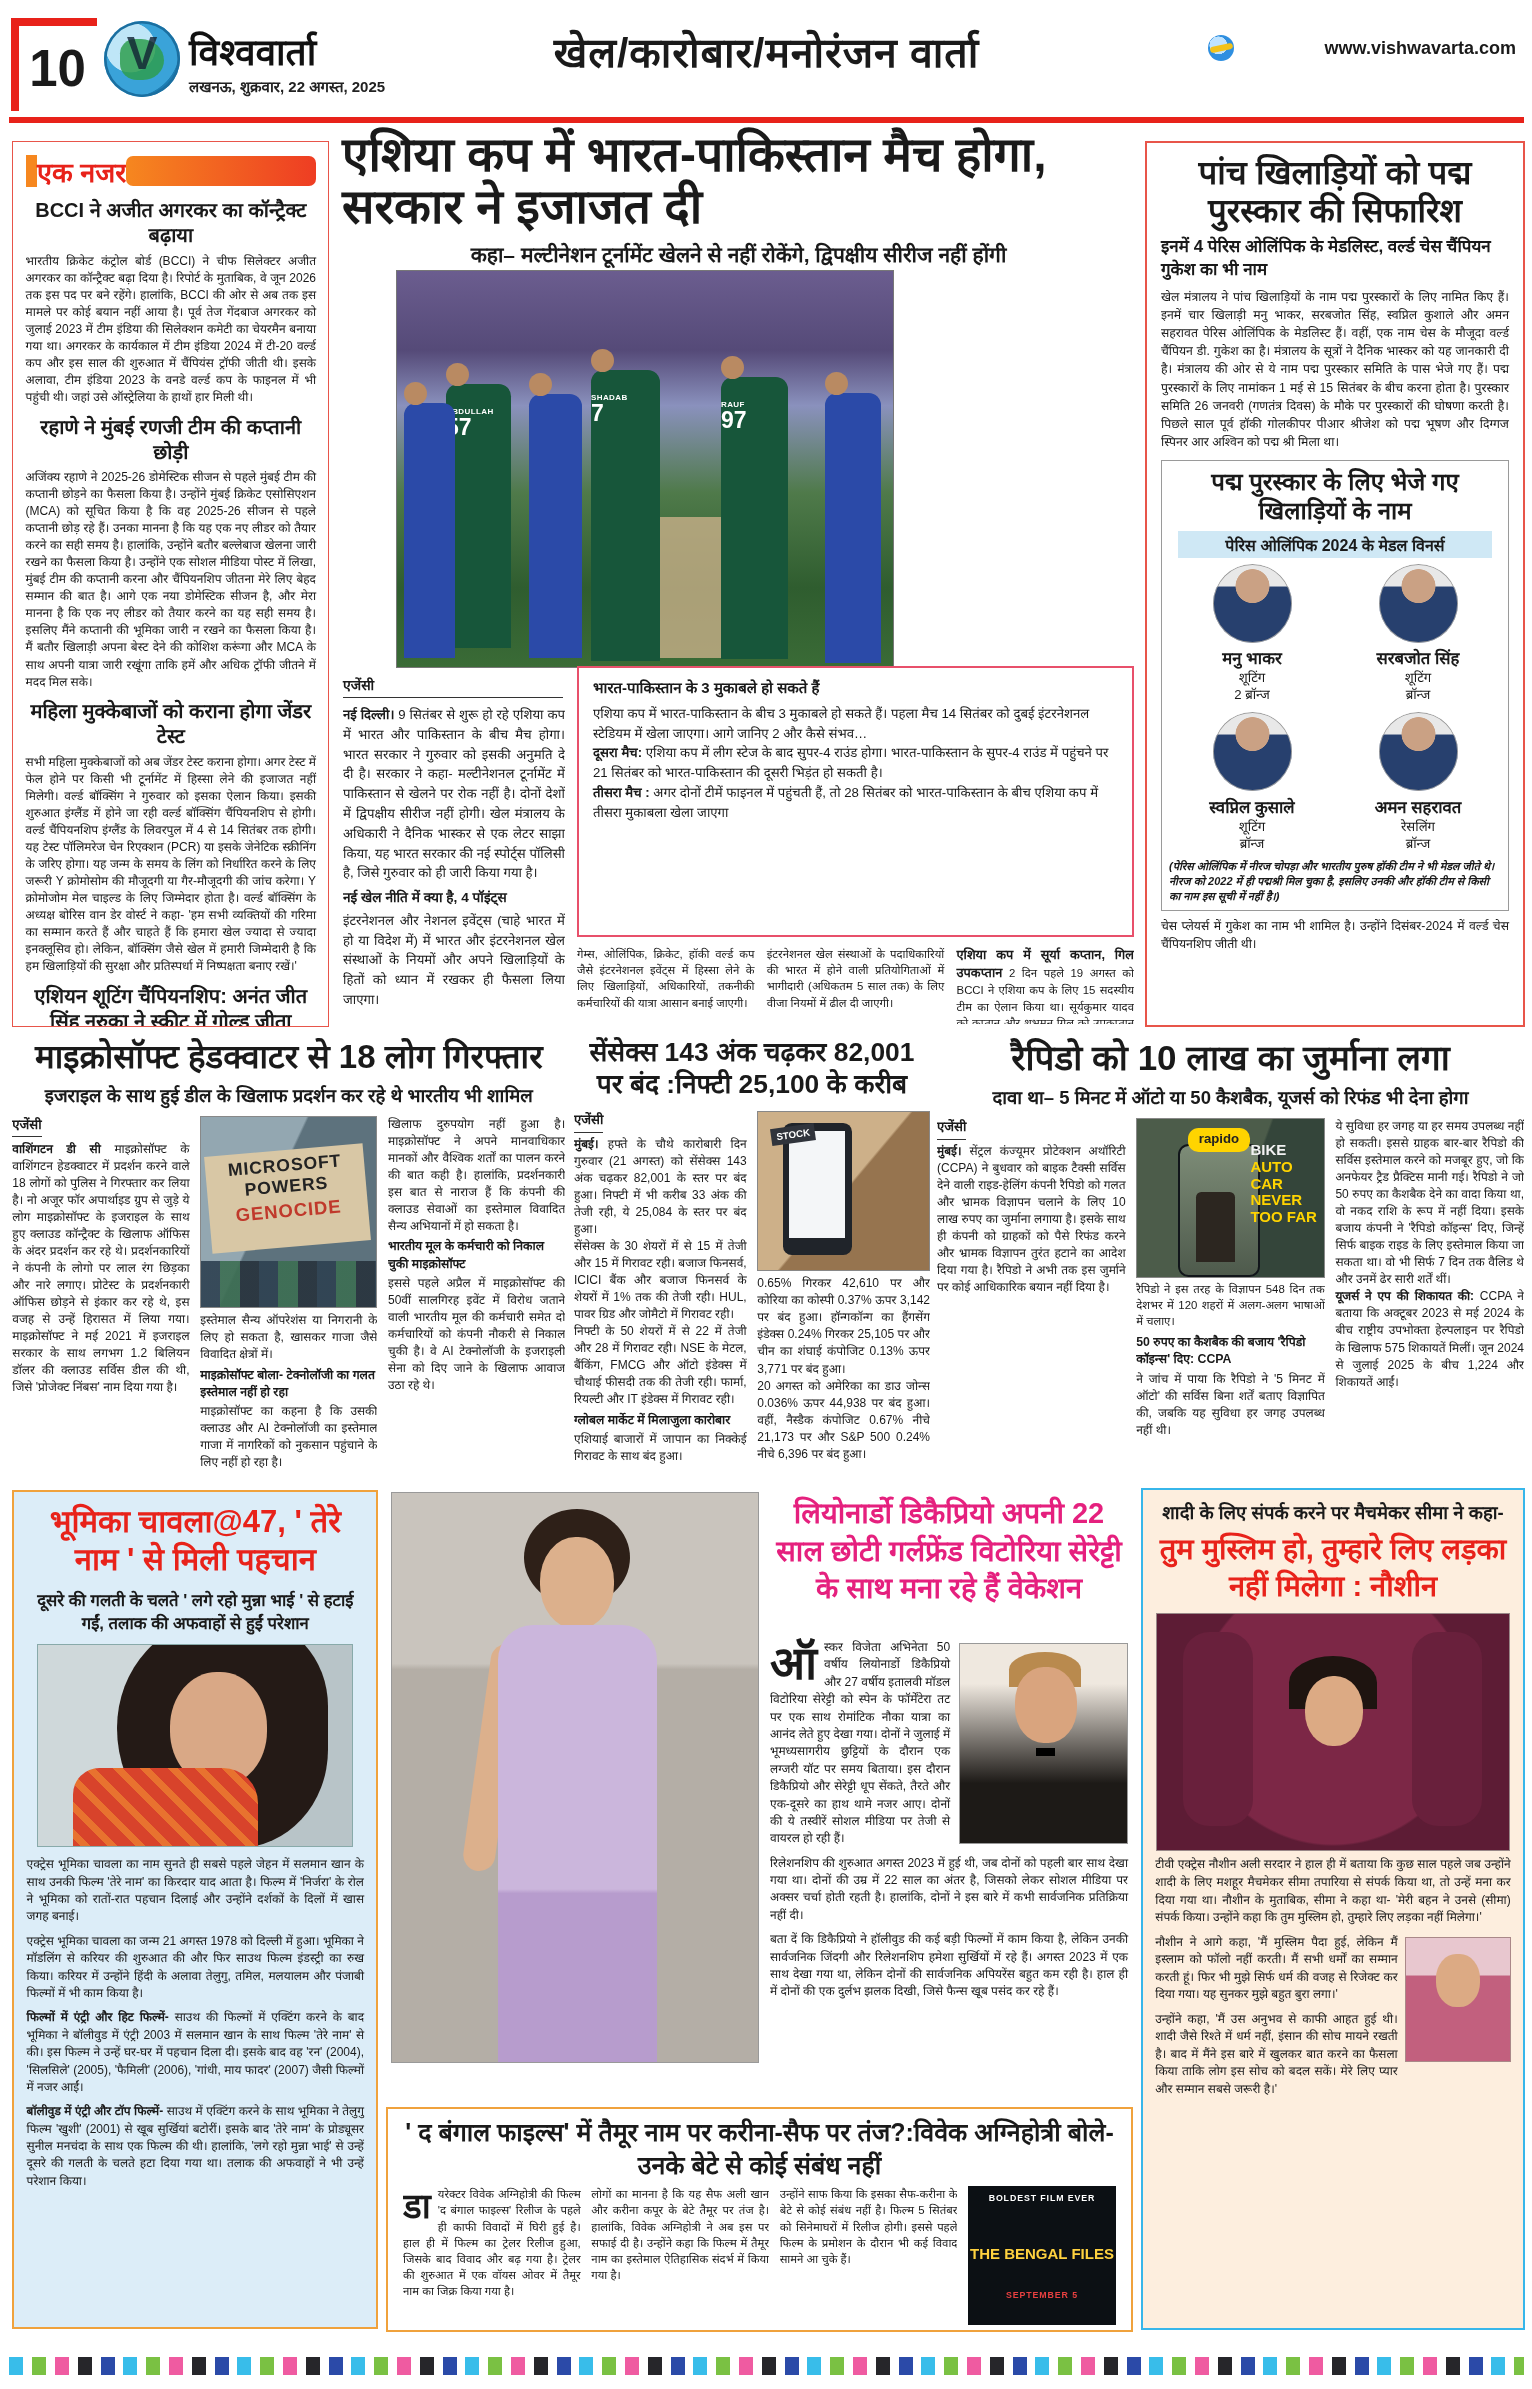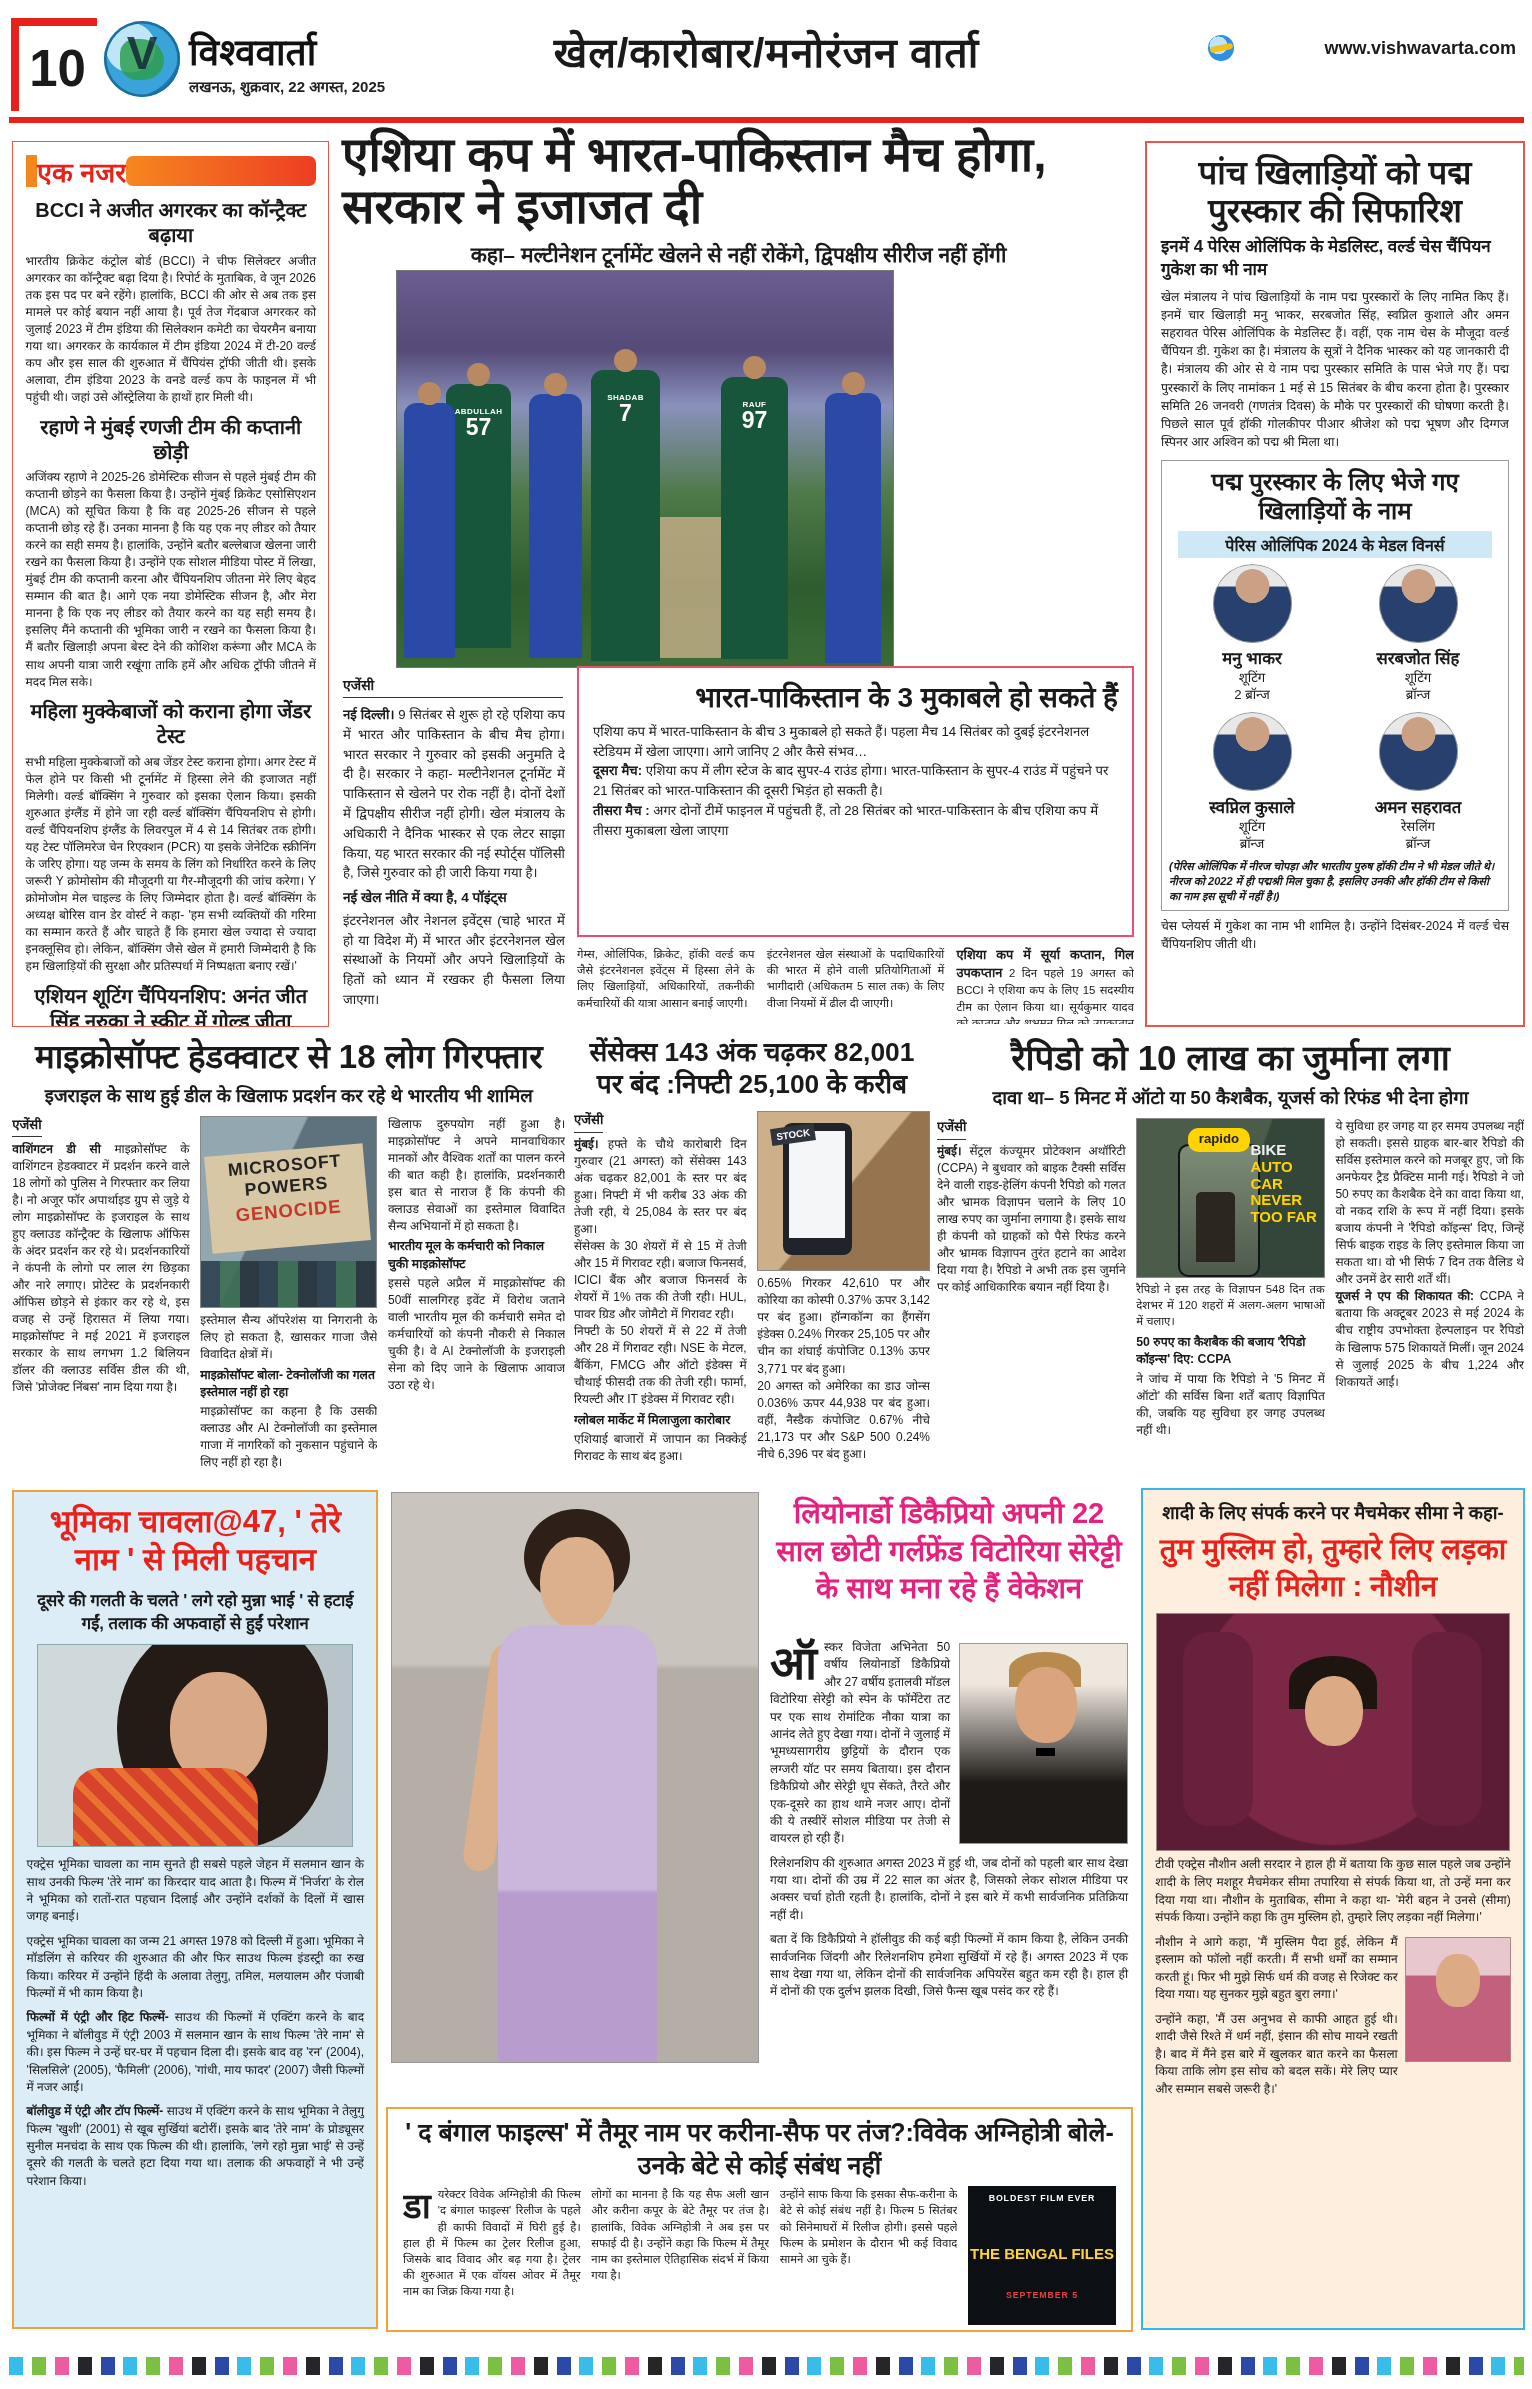--- a/index.html
+++ b/index.html
@@ -27,32 +27,32 @@
   .orangebar{width:11.4px;height:32px;background:#f6871f;}
   #eknajar-label{font-size:27px;font-weight:bold;color:#e8221a;white-space:nowrap;}
   .labelfill{flex:1;height:30px;border-radius:7px;background:linear-gradient(90deg,#f6871f,#ee3d23);}
   .en-item h3{font-size:20px;line-height:1.25;text-align:center;margin:8.8px 0 4.4px 0;}
   .en-item p{font-size:12px;line-height:1.42;text-align:justify;}
   
   #lead-headline{left:342px;top:129px;width:793px;font-size:48px;font-weight:bold;line-height:1.08;}
   #lead-subhead{left:342px;top:240px;width:793px;font-size:21px;font-weight:bold;text-align:center;}
   #lead-photo{left:396px;top:270px;width:498px;height:398px;border:0.9px solid #777;box-sizing:border-box;background:
     linear-gradient(180deg,#6b5d8f 0%,#554a78 20%,#8a91bd 34%,#4f7a4a 56%,#2f5d2f 80%,#3a6b36 100%);overflow:hidden;}
-  .fig{position:absolute;border-radius:12.3px 12.3px 0 0;display:flex;flex-direction:column;align-items:center;justify-content:flex-start;color:#fff;font-weight:bold;}
+  .fig{position:absolute;border-radius:12.3px 12.3px 0 0;display:flex;flex-direction:column;align-items:flex-start;justify-content:flex-start;color:#fff;font-weight:bold;}
   .fig .nm{font-size:8px;margin-top:23px;letter-spacing:0.4px;}
   .fig .no{font-size:23px;line-height:1;}
   .fig:before{content:"";width:23px;height:23px;border-radius:50%;background:#b98a62;position:absolute;top:-21px;}
   .green{background:#17563a;}
   .blue{background:#2b4aa8;}
   .pitch{position:absolute;left:46%;top:62%;width:132px;height:141px;background:#c9b089;transform:skewX(-8deg);opacity:.8;}
   #lead-agency{left:343px;top:675px;width:220px;font-size:14px;font-weight:bold;border-bottom:1.8px solid #333;padding-bottom:2.6px;}
   #lead-col1{left:343px;top:705px;width:222px;height:319px;font-size:13.2px;line-height:1.5;overflow:hidden;}
   #lead-col1 .sub{font-size:13.7px;font-weight:bold;margin:5.3px 0 1.8px 0;}
   #matchbox{left:577px;top:666px;width:557px;height:271px;border:2.6px solid #e8506b;box-sizing:border-box;padding:8.8px 14px;overflow:hidden;}
-  #matchbox h3{font-size:28px;text-align:right;margin-bottom:7px;}
+  #matchbox h3{font-size:15px;text-align:left;margin-bottom:7px;}
   #matchbox p{font-size:13.2px;line-height:1.5;}
   #matchbox .mlbl{font-weight:bold;}
   #belowbox{left:577px;top:946px;width:557px;height:78px;display:flex;gap:12.3px;overflow:hidden;}
   #belowbox div{flex:1;font-size:11.4px;line-height:1.42;text-align:justify;}
   #belowbox .sub{font-size:12.8px;font-weight:bold;text-align:left;}
   
   #padma{left:1145px;top:141px;width:380px;height:886px;border:2.6px solid #e8554a;box-sizing:border-box;padding:10.6px 14px;overflow:hidden;}
   #padma h2{font-size:33px;line-height:1.15;text-align:center;}
   #padma .sh{font-size:17px;font-weight:bold;text-align:left;margin:7px 0;line-height:1.3;}
   #padma .body{font-size:12.3px;line-height:1.48;text-align:justify;}

